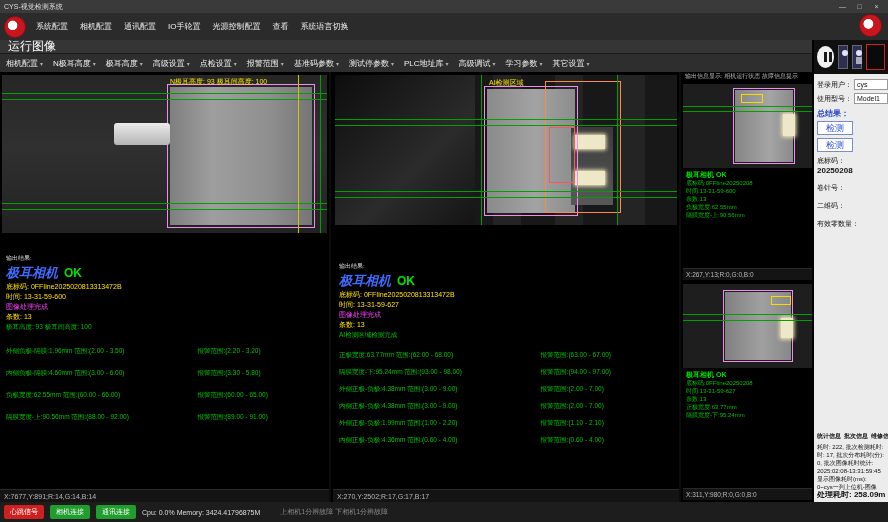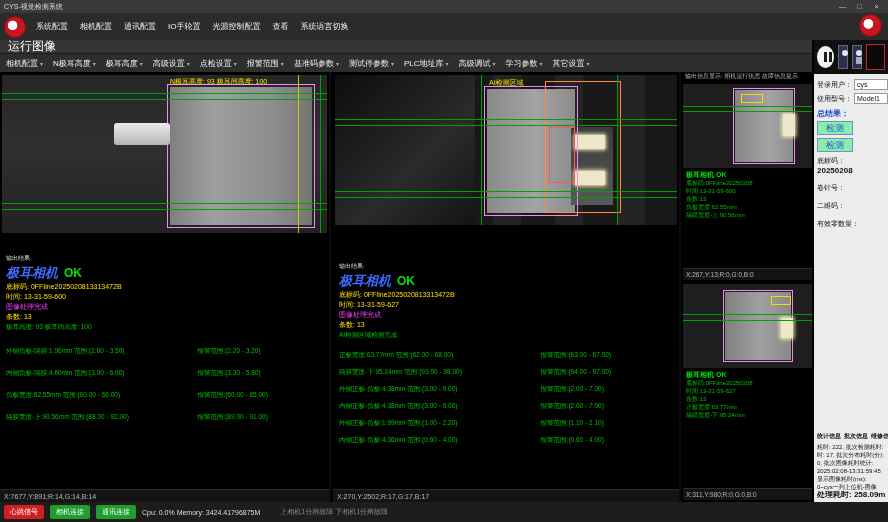--- a/index.html
+++ b/index.html
@@ -88,21 +88,21 @@
   .mini-btn { width:13px; height:24px; background:#2e2e4e; border:1px solid #667; position:relative; cursor:pointer; }
   .mini-btn::after { content:""; position:absolute; left:3px; top:4px; width:6px; height:6px;
                      border-radius:50%; background:#dfe3ff; }
   .mini-btn.b2::before { content:""; position:absolute; left:3px; bottom:4px; width:6px; height:7px; background:#aab; }
   .red-slot { width:24px; height:26px; border:1px solid #cc2222; background:#0a0a0a; }
   .side-body { position:absolute; top:34px; bottom:0; left:0; right:0; padding:5px 3px; font-size:7px; color:#111; }
   .sp-row { display:flex; align-items:center; gap:2px; margin-bottom:3px; white-space:nowrap; }
   .sp-value-box { background:#fff; border:1px solid #999; min-width:34px; height:11px;
                   font-size:7px; line-height:10px; padding:0 2px; }
   .sp-result-label { color:#2244cc; font-weight:bold; font-size:8px; margin:4px 0 2px;font-family:Liberation Serif, serif; }
-  .sp-result-box { width:36px; height:14px; background:#86efac; border:1px solid #7a8cc8; color:#3355dd;
+  .sp-result-box { width:36px; height:14px; background:#ffffff; border:1px solid #7a8cc8; color:#3355dd;
                    font-size:9px; line-height:13px; text-align:center; margin-bottom:3px; }
   .sp-barcode-value { font-weight:bold; font-size:8px; margin-bottom:4px; }
   .sp-field { margin-top:8px; white-space:nowrap; }
   .sp-stats { position:absolute; left:3px; right:2px; bottom:3px; }
   .sp-tabs { display:flex; gap:3px; font-size:6px; font-weight:bold; margin-bottom:2px; white-space:nowrap; }
   .sp-stat-line { font-size:6px; line-height:8px; white-space:nowrap; overflow:hidden; }
   .sp-stat-big { font-size:8px; font-weight:bold; }
 
   
   .statusbar { position:absolute; top:502px; left:0; width:888px; height:20px; background:#1d1d1d;

